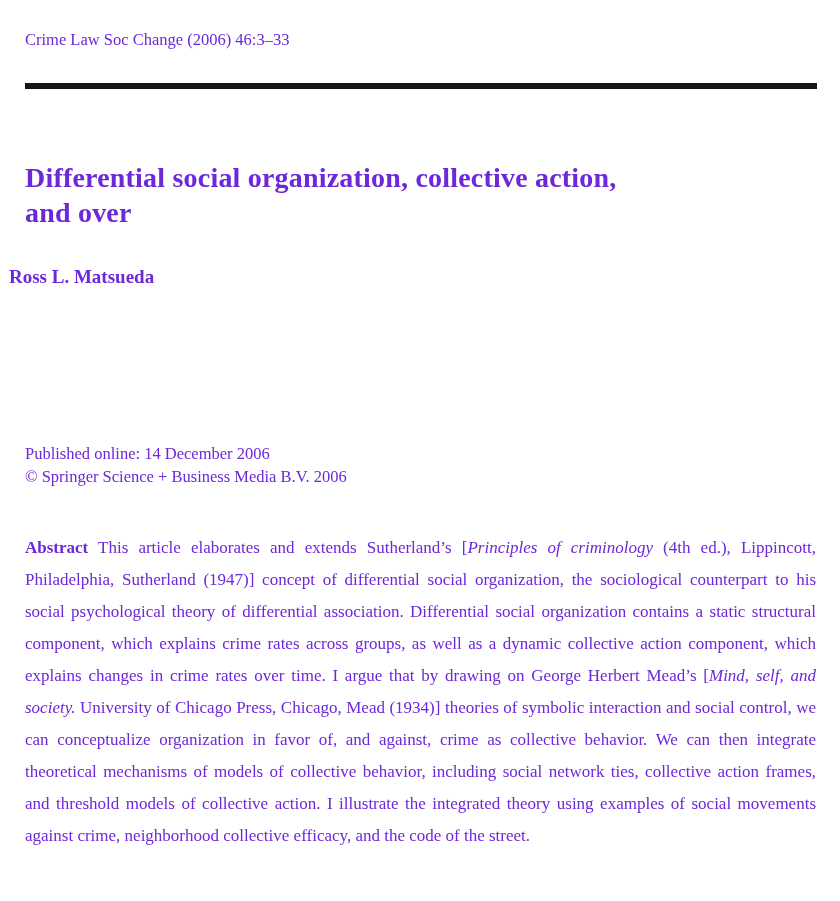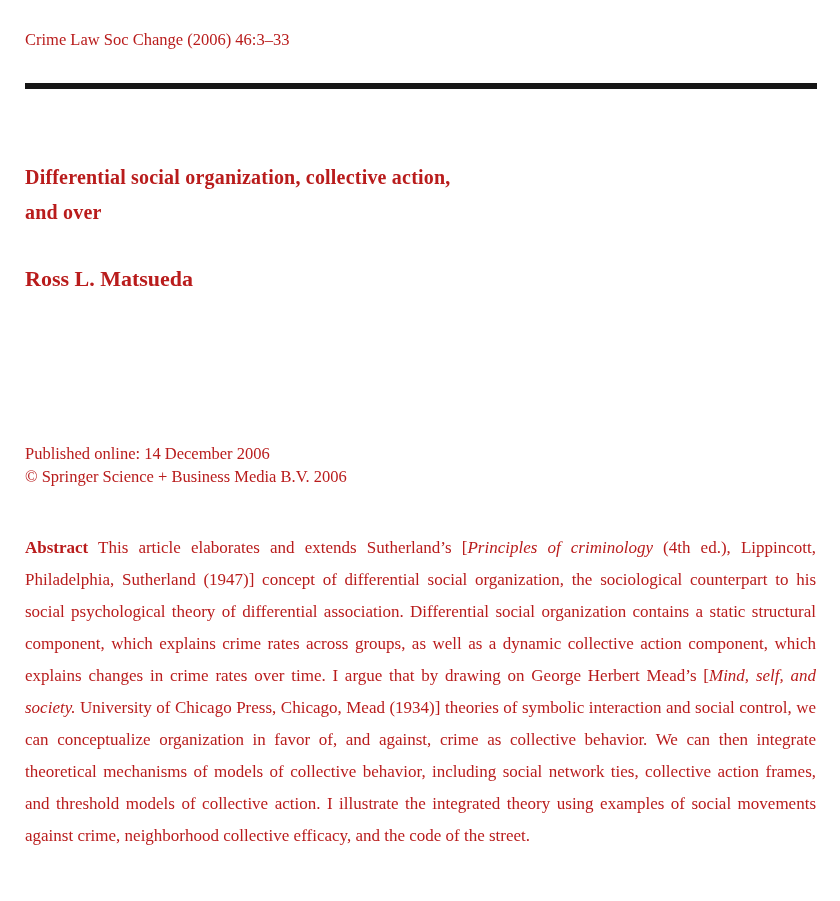--- a/index.html
+++ b/index.html
@@ -5,21 +5,21 @@
   html, body {
     margin: 0;
     padding: 0;
     background: #ffffff;
   }
   .page {
     position: relative;
     width: 840px;
     height: 901px;
     background: #ffffff;
-    color: #b91c1c;
+    color: #6d28d9;
     font-family: "Liberation Serif", serif;
     overflow: hidden;
   }
   .header-block {
     position: absolute;
     left: 25px;
     top: 29px;
     font-size: 16.5px;
     line-height: 22px;
     white-space: nowrap;
@@ -31,30 +31,30 @@
     width: 792px;
     height: 6px;
     background: #161616;
   }
   .article-title {
     position: absolute;
     left: 25px;
     top: 160px;
     width: 700px;
     margin: 0;
-    font-size: 20px;
+    font-size: 28px;
     font-weight: bold;
     line-height: 35px;
     letter-spacing: 0.2px;
   }
   .author {
     position: absolute;
-    left: 25px;
+    left: 9px;
     top: 266px;
-    font-size: 22px;
+    font-size: 19px;
     font-weight: bold;
   }
   .pub-block {
     position: absolute;
     left: 25px;
     top: 443px;
     font-size: 16.5px;
     line-height: 22.5px;
     white-space: nowrap;
   }

